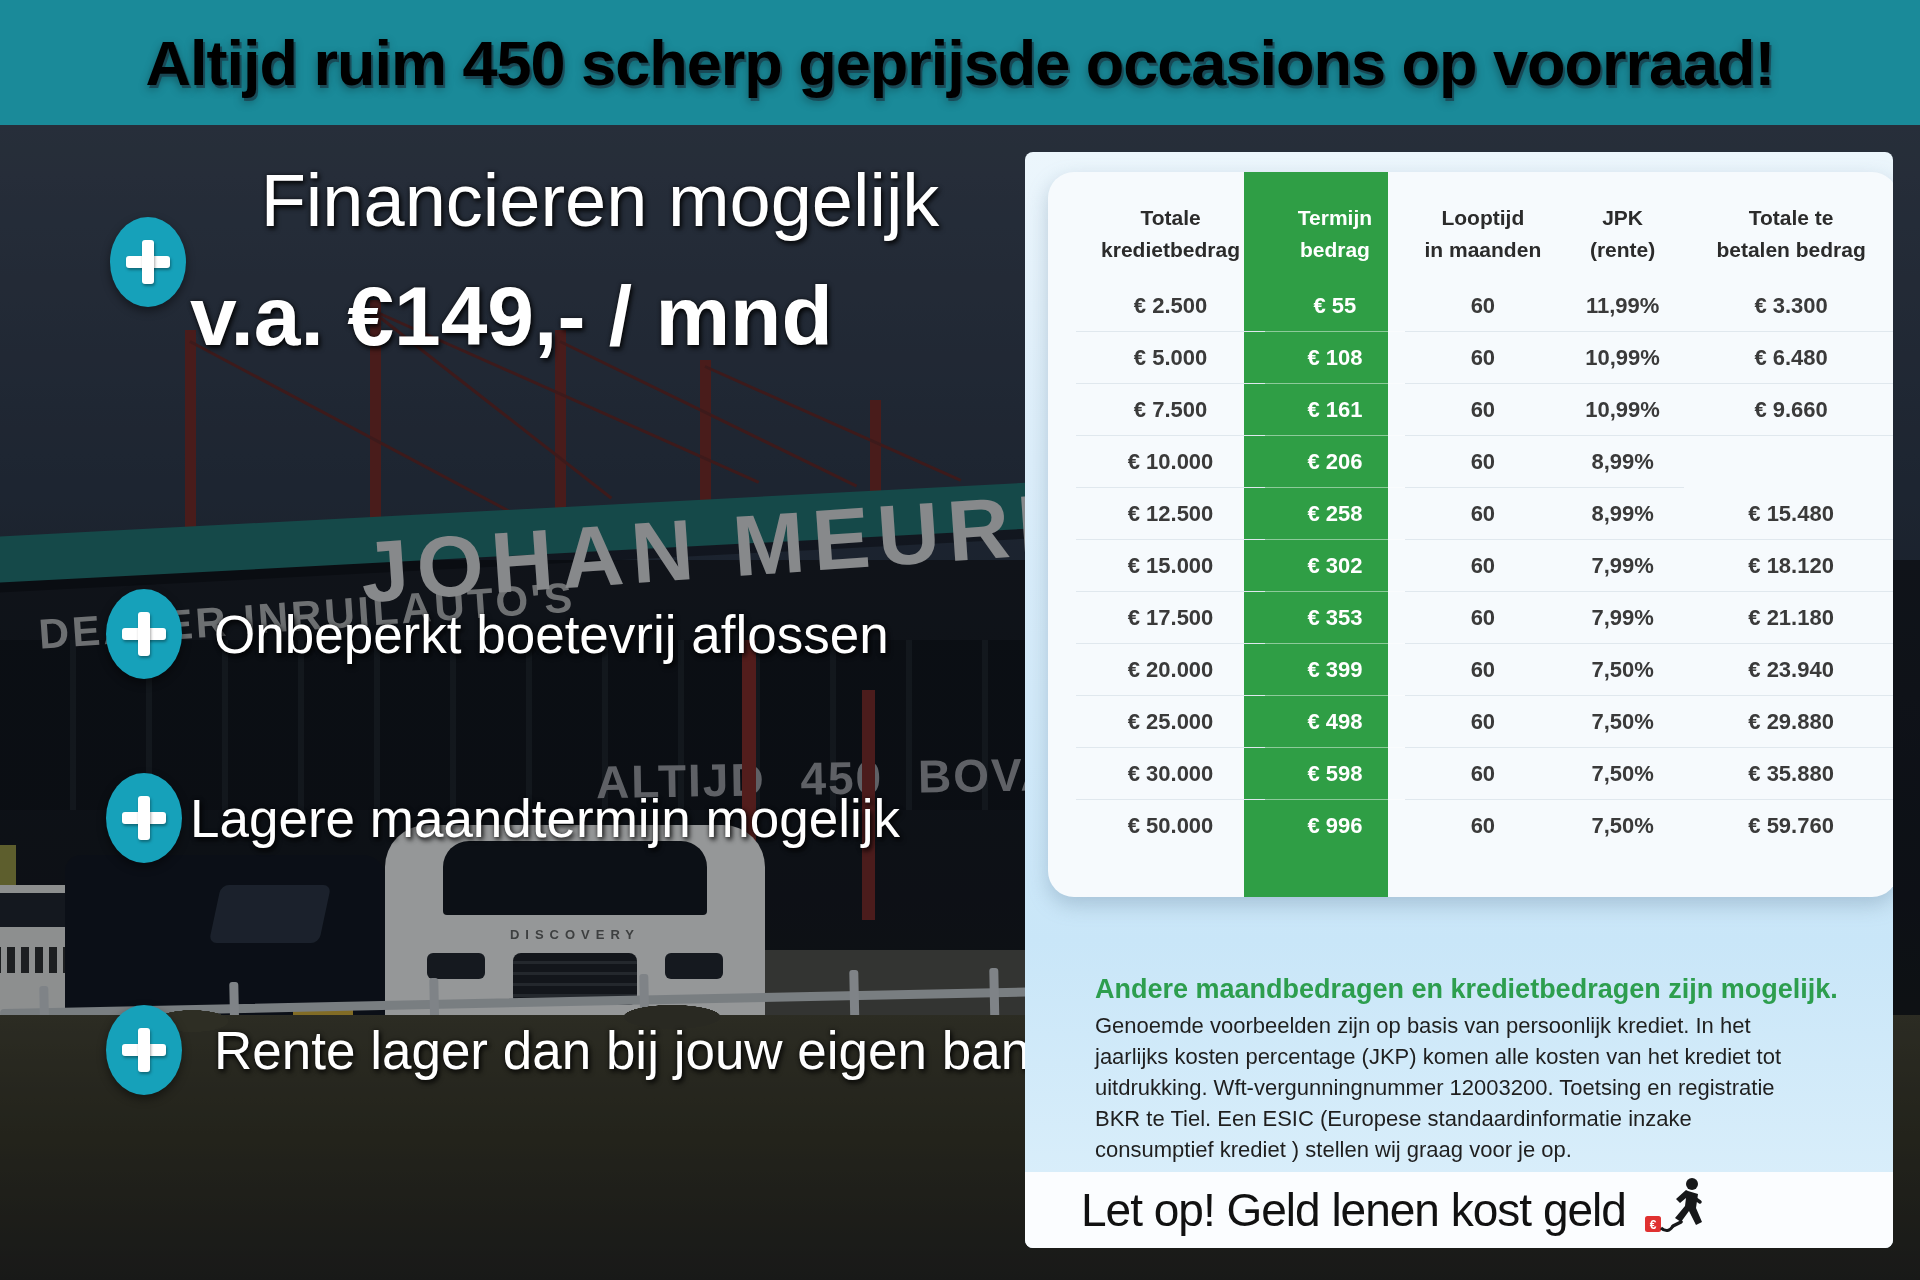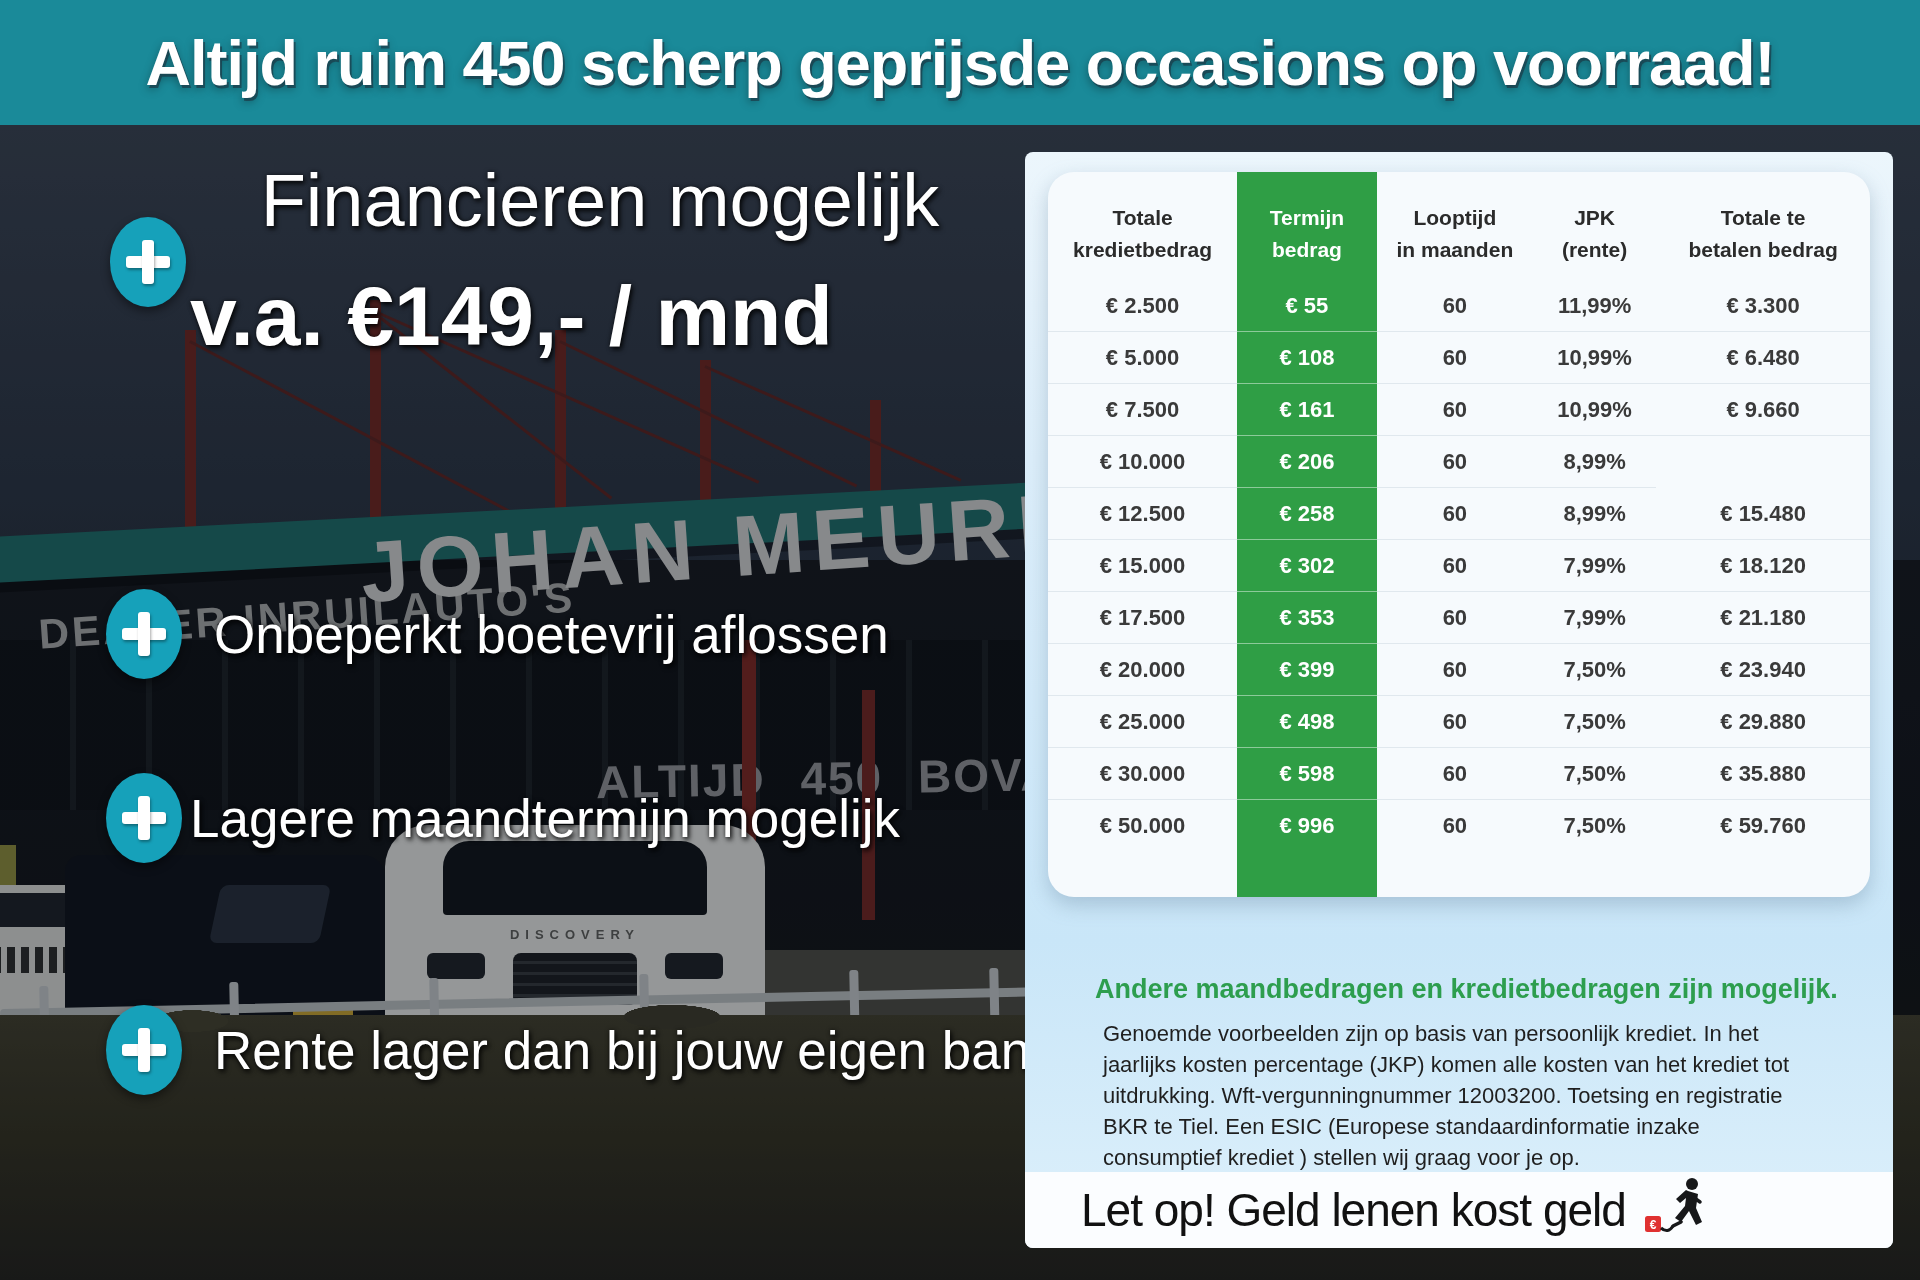--- a/index.html
+++ b/index.html
@@ -2,21 +2,21 @@
 <html><head>
 <meta charset="utf-8">
 <style>
   html,body{margin:0;padding:0;background:#000;}
   body{font-family:"Liberation Sans",sans-serif;}
   .stage{position:relative;width:1920px;height:1280px;overflow:hidden;background:#2a3240;}
 
   
   .banner{position:absolute;left:0;top:0;width:1920px;height:125px;background:#1a8a99;z-index:50;
           display:flex;align-items:center;justify-content:center;}
-  .banner .txt{color:#ffffff;font-weight:bold;font-size:63px;letter-spacing:-1px;
+  .banner .txt{color:#000000;font-weight:bold;font-size:63px;letter-spacing:-1px;
           text-shadow:2px 3px 0 rgba(30,42,55,.55),0 4px 10px rgba(0,0,0,.35);}
 
   
   .photo{position:absolute;inset:0;z-index:1;}
   .sky{position:absolute;left:0;top:125px;width:1920px;height:470px;
        background:linear-gradient(180deg,#39414f 0%,#2b3442 70%,#262e3b 100%);}
   .bldg{position:absolute;left:0;top:560px;width:1920px;height:560px;
        background:linear-gradient(180deg,#15171c 0%,#101216 60%,#141511 100%);}
   .mast{position:absolute;width:11px;background:#6e241e;}
   .cable{position:absolute;height:3px;background:#5b221e;transform-origin:left center;}
@@ -78,33 +78,33 @@
   .bullet{position:absolute;left:106px;display:flex;align-items:center;gap:32px;}
   .bullet .plus{position:relative;flex:0 0 76px;}
   .bullet .btxt{font-size:53px;white-space:nowrap;}
   .b2{top:589px;} .b3{top:773px;gap:8px;} .b4{top:1005px;}
 
   
   .panel{position:absolute;left:1025px;top:152px;width:868px;height:1096px;z-index:20;
         background:linear-gradient(180deg,#ecf6fc 0%,#dceefa 28%,#c9e6f8 72%,#ddf0fb 100%);
         border-radius:8px;overflow:hidden;}
   .card{position:absolute;left:23px;top:20px;width:822px;height:725px;background:#f6fafd;
-        border-radius:26px;box-shadow:0 8px 20px rgba(110,140,165,.4);overflow:hidden;}
+        border-radius:26px;box-shadow:0 8px 20px rgba(110,140,165,.4);overflow:hidden;padding-left:28px;}
   .gcol{position:absolute;left:23%;width:17%;top:0;bottom:0;background:#2f9e45;}
   .trow{position:relative;display:grid;grid-template-columns:23% 17% 19% 15% 26%;z-index:1;}
   .thead{height:108px;padding-top:30px;box-sizing:border-box;}
   .drow{height:52px;align-items:center;}
   .cell{text-align:center;font-size:22px;font-weight:bold;color:#3a3a3a;align-self:center;}
   .thead .cell{color:#2b2b2b;font-size:21px;line-height:32px;align-self:start;}
   .cell.oncol{color:#fff;}
   .drow .cell{height:52px;line-height:52px;}
   .drow.sep .cell{border-bottom:1px solid #e0e8ee;box-sizing:border-box;}
   .drow.sep .cell.oncol{border-bottom:1px solid rgba(255,255,255,.45);}
   .hl{position:absolute;left:70px;top:822px;font-size:27px;font-weight:bold;color:#2d9e4e;}
-  .disclaimer{position:absolute;left:70px;top:858px;width:706px;font-size:22px;line-height:31px;color:#1f1f1f;margin:8px;}
+  .disclaimer{position:absolute;left:70px;top:858px;width:706px;font-size:22px;line-height:31px;color:#1f1f1f;margin:0;}
   .warnbar{position:absolute;left:0;right:0;top:1020px;height:76px;background:#fbfdff;
         display:flex;align-items:center;padding-left:56px;gap:16px;box-sizing:border-box;}
   .warntxt{font-size:46px;font-weight:normal;color:#111;letter-spacing:-1px;}
   .warnicon{flex:0 0 auto;margin-top:-6px;}
 </style>
 </head>
 <body>
 
 <div class="stage">
 

